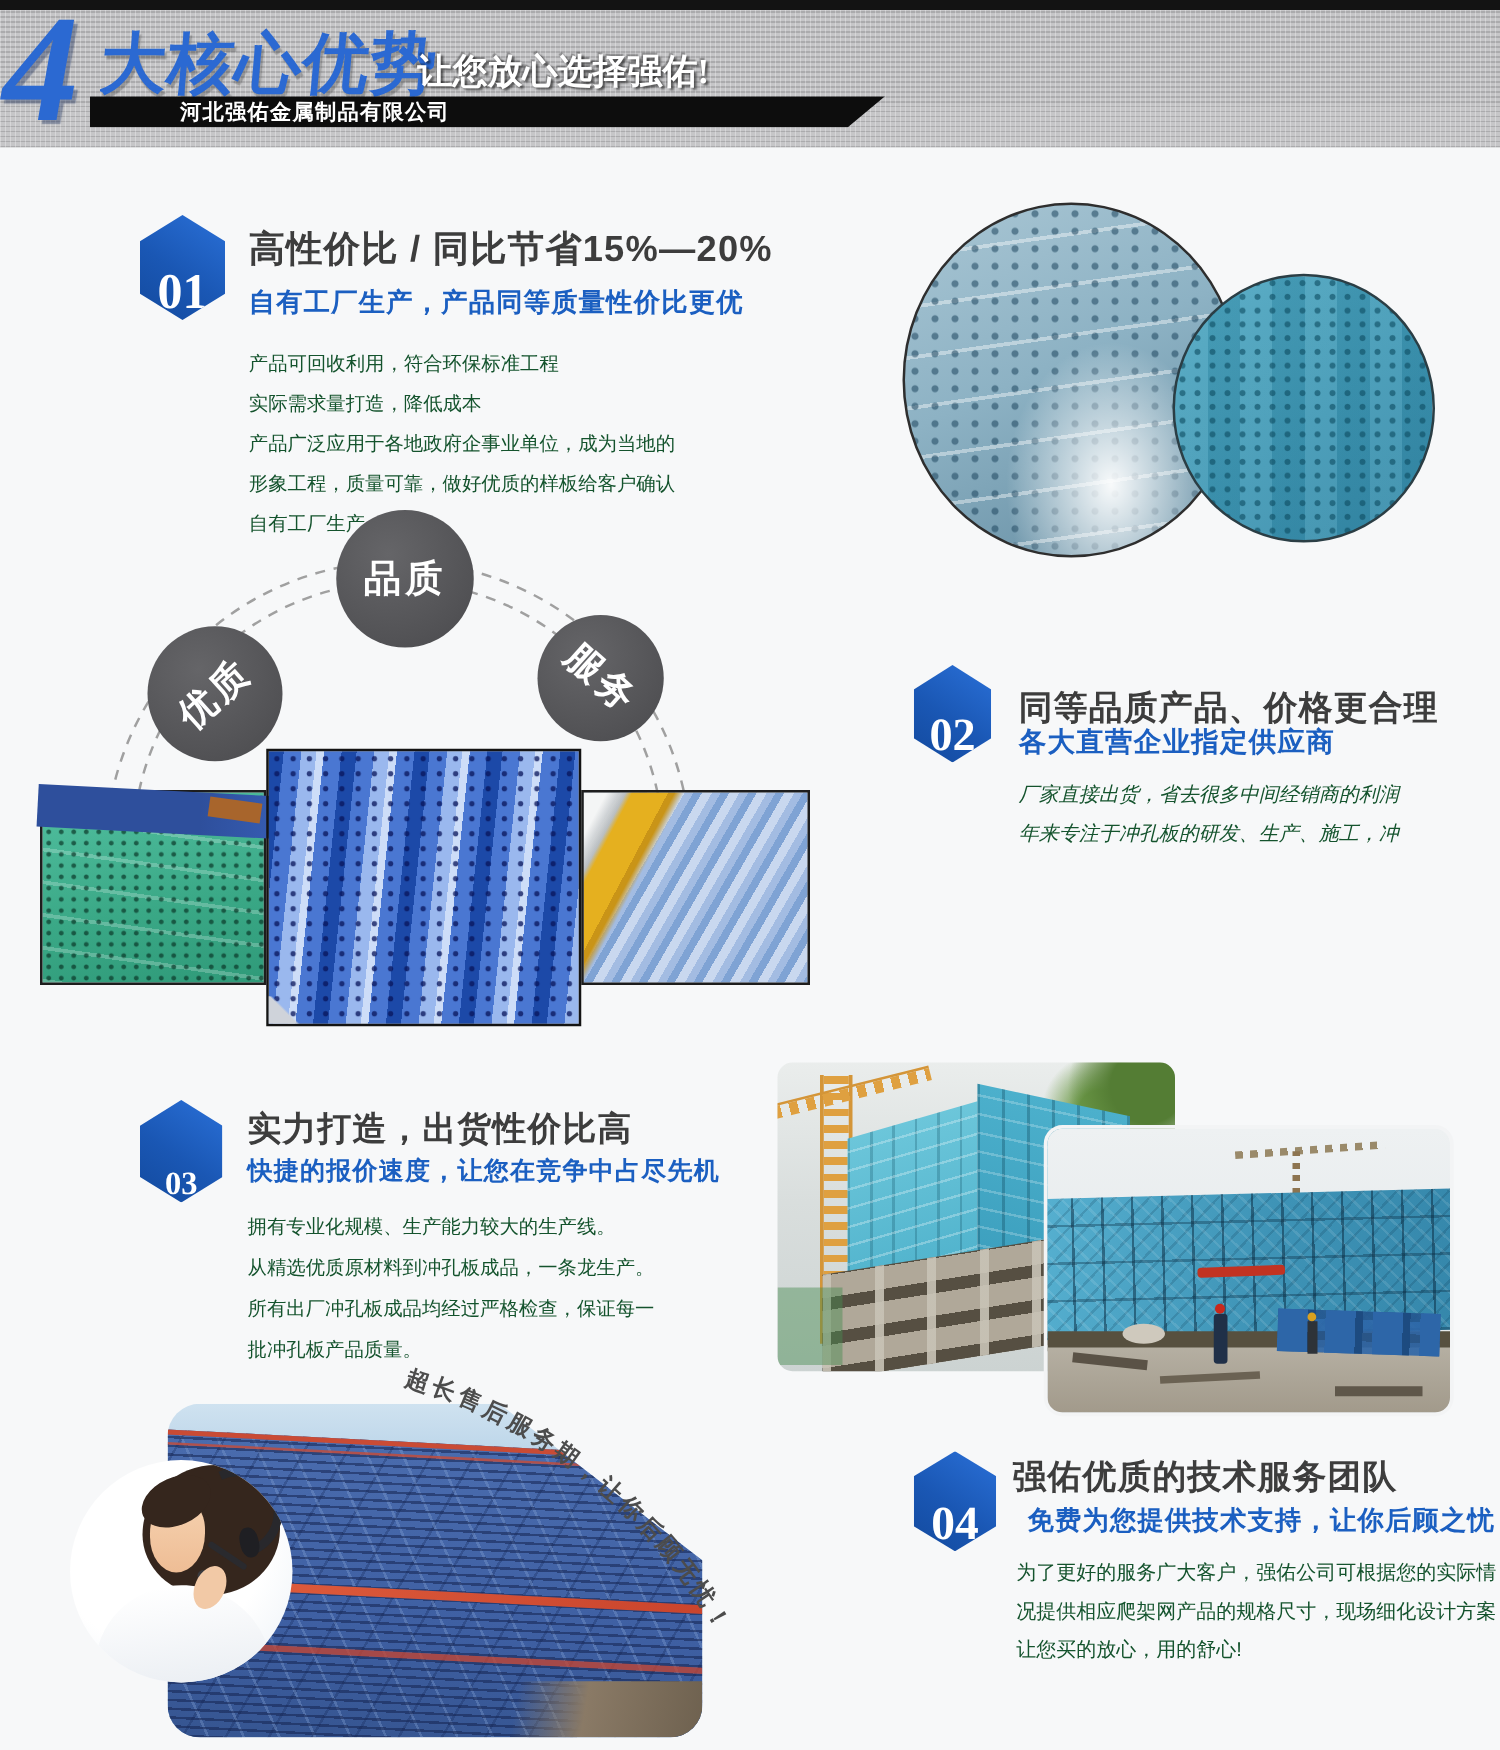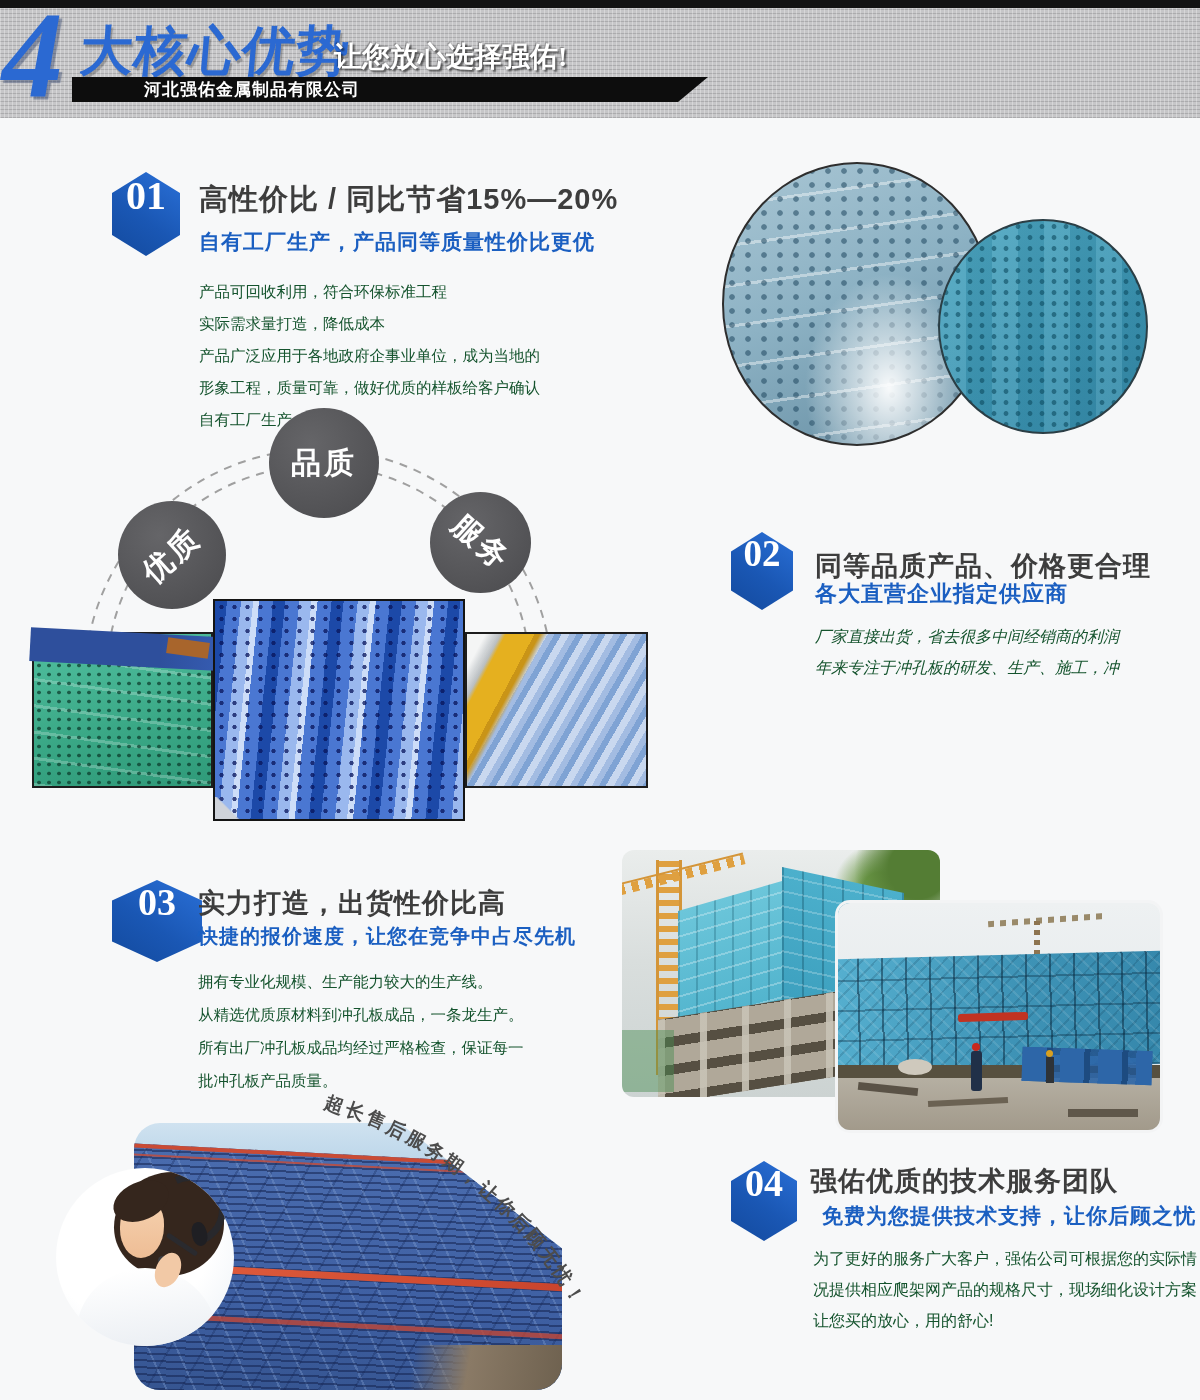--- a/index.html
+++ b/index.html
@@ -21,40 +21,40 @@
   .hero-tagline{left:664px;top:38px;font-family:"Liberation Serif","DejaVu Serif",serif;
         font-size:28px;font-weight:bold;color:#ffffff;white-space:nowrap;
         text-shadow:2px 2px 2px rgba(15,15,15,.65), -1px -1px 1px rgba(15,15,15,.35);}
   .hero-band{left:402px;top:77px;width:636px;height:25px;background:#0d0d0d;
         clip-path:polygon(0 0,100% 0,calc(100% - 30px) 100%,0 100%);}
   .hero-band span{display:inline-block;padding-left:72px;color:#fff;font-size:17px;
         line-height:25px;font-weight:bold;letter-spacing:1px;}
   
   .hex{clip-path:polygon(50% 0%,100% 25%,100% 75%,50% 100%,0% 75%,0% 25%);
        background:linear-gradient(215deg,#2a70d8 0%,#1a57b4 55%,#134a9e 100%);
-       display:flex;align-items:flex-start;justify-content:center;
+       display:flex;align-items:flex-end;justify-content:center;
        color:#fff;font-family:"Liberation Serif","DejaVu Serif",serif;font-weight:bold;}
   .sec-title{font-weight:bold;color:#3d3d3d;white-space:nowrap;letter-spacing:1px;}
   .sec-sub{font-family:"Liberation Serif","DejaVu Serif",serif;font-weight:bold;
            color:#1b5fc1;white-space:nowrap;letter-spacing:1px;}
   .sec-body div{white-space:nowrap;color:#14532d;}
   
   .hex1{left:112px;top:172px;width:68px;height:84px;font-size:40px;}
   .t1{left:199px;top:180px;font-size:29px;}
   .s1{left:199px;top:228px;font-size:21px;}
   .b1{left:199px;top:276px;font-size:15.5px;}
   .b1 div{line-height:32px;}
   
   .hex2{left:731px;top:532px;width:62px;height:78px;font-size:37px;}
   .t2{left:815px;top:548px;font-size:27px;}
   .s2{left:815px;top:579px;font-size:22px;}
   .b2{left:815px;top:621px;font-size:16px;}
   .b2 div{line-height:31px;font-style:italic;}
   
-  .hex3{left:112px;top:880px;width:90px;height:82px;font-size:38px;}
+  .hex3{left:112px;top:880px;width:66px;height:82px;font-size:26px;}
   .t3{left:198px;top:885px;font-size:27px;}
   .s3{left:198px;top:923px;font-size:20px;}
   .b3{left:198px;top:965px;font-size:15.5px;}
   .b3 div{line-height:33px;}
   
   .hex4{left:731px;top:1161px;width:66px;height:80px;font-size:38px;font-family:Liberation Serif, serif;}
   .t4{left:810px;top:1163px;font-size:27px;}
   .s4{left:822px;top:1202px;font-size:21px;}
   .b4{left:813px;top:1243px;font-size:16px;}
   .b4 div{line-height:31px;}

